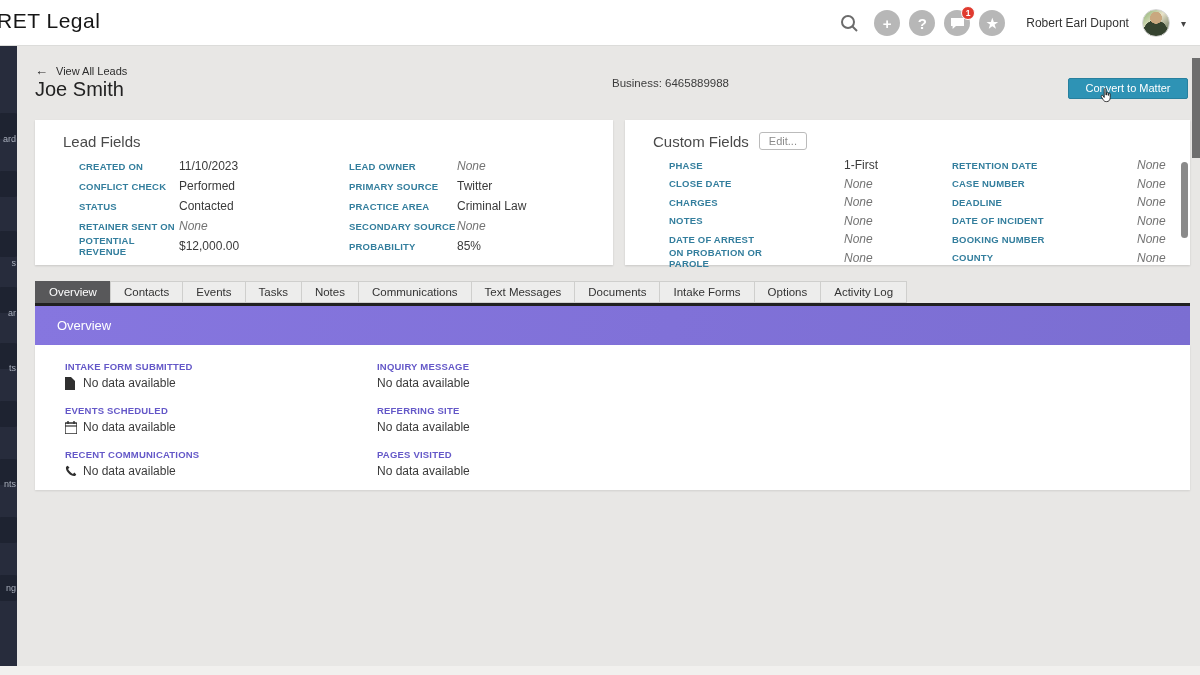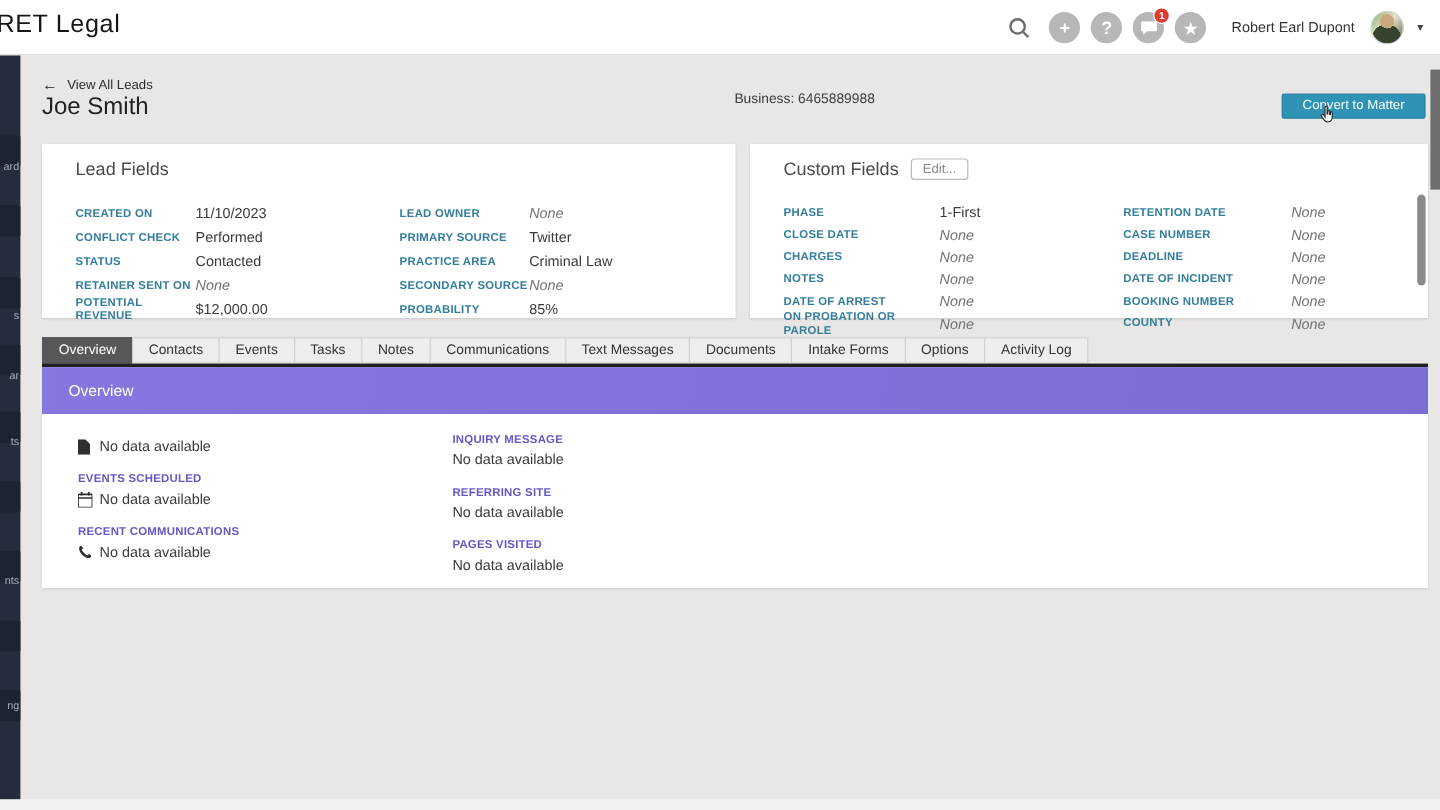--- a/index.html
+++ b/index.html
@@ -39,27 +39,27 @@
   .mouse-cursor { position:absolute; left:1098px; top:88px; z-index:6; }
 
   
   .cards-row { position:absolute; top:120px; left:35px; width:1155px; height:173px; display:flex; gap:12px; z-index:5; }
   .card { background:#ffffff; box-shadow:0 1px 2px rgba(0,0,0,.14); position:relative; }
   .lead-card { width:578px; height:145px; padding-top:11px; }
   .custom-card { flex:1; height:145px; padding-top:11px; }
   .card-title-row { display:flex; align-items:center; gap:10px; padding-left:28px; height:20px; }
   .card-title { font-size:15px; color:#4a4a4a; }
   .edit-btn { font-size:11px; color:#8a8a8a; border:1px solid #bbbbbb; border-radius:3px; background:#fff; padding:2px 9px; cursor:pointer; }
-  .card-cols { display:flex; padding-left:28px; margin-top:17px; }
+  .card-cols { display:flex; padding-left:44px; margin-top:5px; }
   .lead-card .col-l { width:262px; }
   .lead-card .col-r { flex:1; padding-left:8px; }
   .custom-card .col-l { width:255px; }
   .custom-card .col-r { flex:1; padding-left:28px; }
   .frow { display:flex; align-items:center; height:20px; }
-  .custom-card .frow { height:18.5px; }
+  .custom-card .frow { height:18.5px;gap:45px; }
   .flabel { font-size:9.5px; font-weight:bold; letter-spacing:.2px; color:#337e9d; }
   .lead-card .col-l .flabel { width:100px; }
   .lead-card .col-r .flabel { width:108px; }
   .custom-card .col-l .flabel { width:130px; }
   .custom-card .col-r .flabel { width:140px; }
   .fvalue { font-size:12px; color:#3a3a3a; }
   .fvalue.none { color:#737373; font-style:italic; }
   .card-thumb { position:absolute; right:2px; top:42px; width:7px; height:76px; border-radius:4px; background:#8a8a8a; cursor:pointer; }
 
   
@@ -273,20 +273,21 @@
     <span class="tab">Activity Log</span>
   </div>
 
   <div class="dark-rule"></div>
   <div class="banner">Overview</div>
 
   <section class="overview-card">
     <div class="ov-cols">
       <div>
         <div class="ogroup">
+          <div class="olabel">INTAKE FORM SUBMITTED</div>
           <div class="ovalue">
             <span class="oicon">
               <svg width="10" height="13" viewBox="0 0 10 13">
                   <path d="M0 0h6l4 4v9H0z" fill="#2f2f2f"></path>
                 </svg>
             </span>
             <span>No data available</span>
           </div>
         </div>
         <div class="ogroup">

